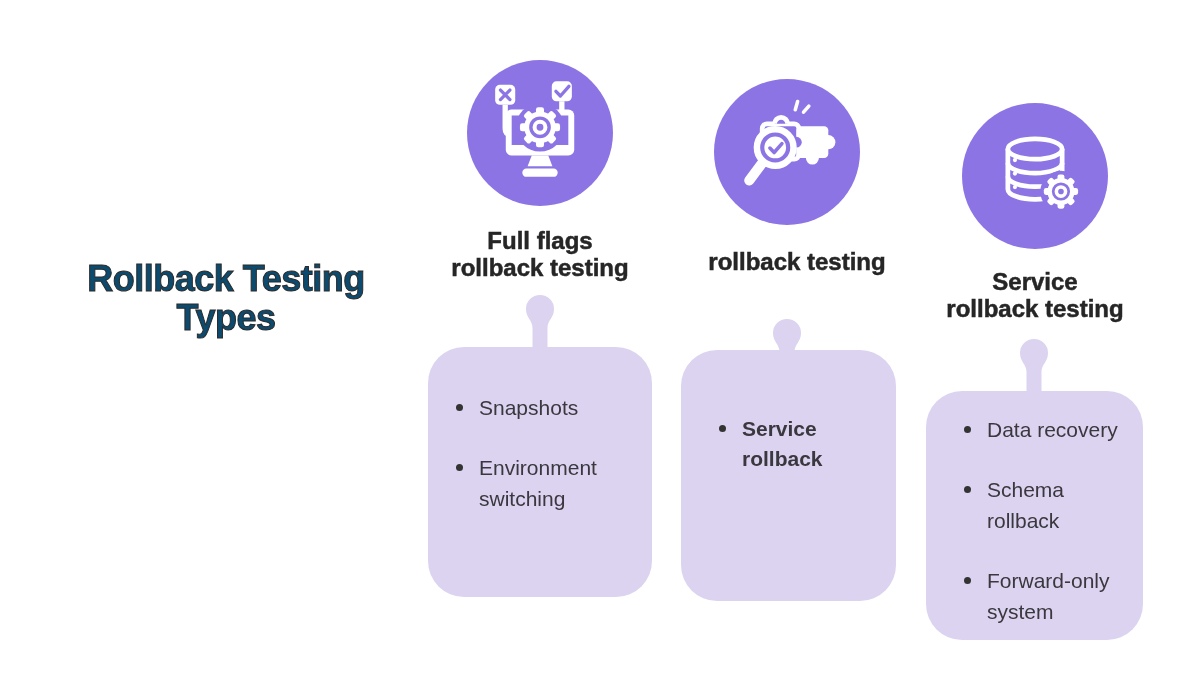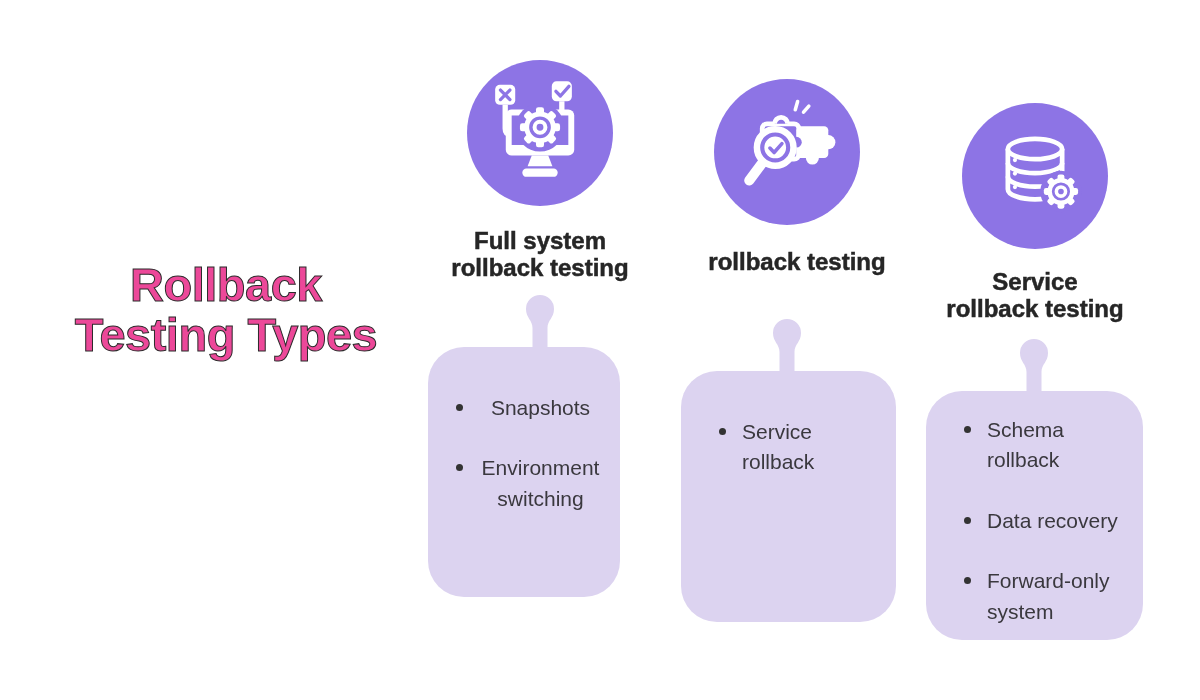--- a/index.html
+++ b/index.html
@@ -7,22 +7,22 @@
     width:1200px;height:700px;position:relative;overflow:hidden;
     background:#ffffff;
     font-family:"Liberation Sans", sans-serif;
   }
   .abs{position:absolute;}
 
   
   .main-title{
     left:60px;top:260px;width:332px;
     text-align:center;
-    font-size:47px;font-weight:800;line-height:1.07;
-    color:#ec4899;letter-spacing:-0.5px;
+    font-size:36px;font-weight:800;line-height:1.07;
+    color:#0c4a6e;letter-spacing:-0.5px;
     -webkit-text-stroke:1px #2b2b2b;
   }
 
   
   .icon-circle{
     width:146px;height:146px;border-radius:50%;
     background:#8d74e5;
   }
   .icon-circle svg{position:absolute;left:14px;top:13px;}
 
@@ -81,29 +81,29 @@
       <rect x="46.6" y="29" width="6.8" height="34" rx="2" transform="rotate(45 50 46)"></rect>
       <rect x="46.6" y="29" width="6.8" height="34" rx="2" transform="rotate(90 50 46)"></rect>
       <rect x="46.6" y="29" width="6.8" height="34" rx="2" transform="rotate(135 50 46)"></rect>
     </g>
     <circle cx="50" cy="46" r="11.3" fill="#8d74e5" stroke="#fff" stroke-width="4.2"></circle>
     <circle cx="50" cy="46" r="4.6" fill="none" stroke="#fff" stroke-width="3.4"></circle>
   </svg>
 </div>
 
 <div class="abs col-heading" style="left:440px;top:227px;width:200px;">
-  <span>Full system</span>
+  <span>Full flags</span>
   <span>rollback testing</span>
 </div>
 
 <svg class="abs stem" style="left:518px;top:294px;" width="44" height="56" viewBox="0 0 44 56">
   <path d="M14.5 56 L14.5 34 C14.5 26 8 24 8 15 A14 14 0 1 1 36 15 C36 24 29.5 26 29.5 34 L29.5 56 Z" fill="#dcd3f0"></path>
 </svg>
 
-<div class="abs card" style="left:428px;top:347px;width:192px;height:250px;padding:46px 18px 0 26px;box-sizing:border-box;text-align:center;">
+<div class="abs card" style="left:428px;top:347px;width:224px;height:250px;padding:46px 18px 0 26px;box-sizing:border-box;">
   <ul>
     <li>Snapshots</li>
     <li>Environment switching</li>
   </ul>
 </div>
 
 <div class="abs icon-circle" style="left:714px;top:79px;">
   <svg width="118" height="118" viewBox="0 0 100 100">
 
     <rect x="29" y="27" width="31" height="30" rx="4" fill="#8d74e5" stroke="#fff" stroke-width="4"></rect>
@@ -126,21 +126,21 @@
 </div>
 
 <div class="abs col-heading" style="left:672px;top:248px;width:250px;">
   <span>rollback testing</span>
 </div>
 
 <svg class="abs stem" style="left:765px;top:318px;" width="44" height="56" viewBox="0 0 44 56">
   <path d="M14.5 56 L14.5 34 C14.5 26 8 24 8 15 A14 14 0 1 1 36 15 C36 24 29.5 26 29.5 34 L29.5 56 Z" fill="#dcd3f0"></path>
 </svg>
 
-<div class="abs card" style="left:681px;top:371px;width:215px;height:251px;padding:46px 16px 0 36px;box-sizing:border-box;">
+<div class="abs card" style="left:681px;top:350px;width:215px;height:251px;padding:64px 16px 0 36px;box-sizing:border-box;font-weight:bold;">
   <ul>
     <li>Service rollback</li>
   </ul>
 </div>
 
 <div class="abs icon-circle" style="left:962px;top:103px;">
   <svg width="118" height="118" viewBox="0 0 100 100">
 
     <path d="M27 28 V62 a23 8.6 0 0 0 46 0 V28" fill="#8d74e5" stroke="#fff" stroke-width="4"></path>
     <ellipse cx="50" cy="28" rx="23" ry="8.6" fill="#8d74e5" stroke="#fff" stroke-width="4"></ellipse>
@@ -165,17 +165,17 @@
   <span>Service</span>
   <span>rollback testing</span>
 </div>
 
 <svg class="abs stem" style="left:1012px;top:338px;" width="44" height="56" viewBox="0 0 44 56">
   <path d="M14.5 56 L14.5 34 C14.5 26 8 24 8 15 A14 14 0 1 1 36 15 C36 24 29.5 26 29.5 34 L29.5 56 Z" fill="#dcd3f0"></path>
 </svg>
 
 <div class="abs card" style="left:926px;top:391px;width:217px;height:249px;padding:24px 12px 0 36px;box-sizing:border-box;">
   <ul>
+    <li>Data recovery</li>
     <li>Schema rollback</li>
-    <li>Data recovery</li>
     <li>Forward-only system</li>
   </ul>
 </div>
 
 </body></html>

